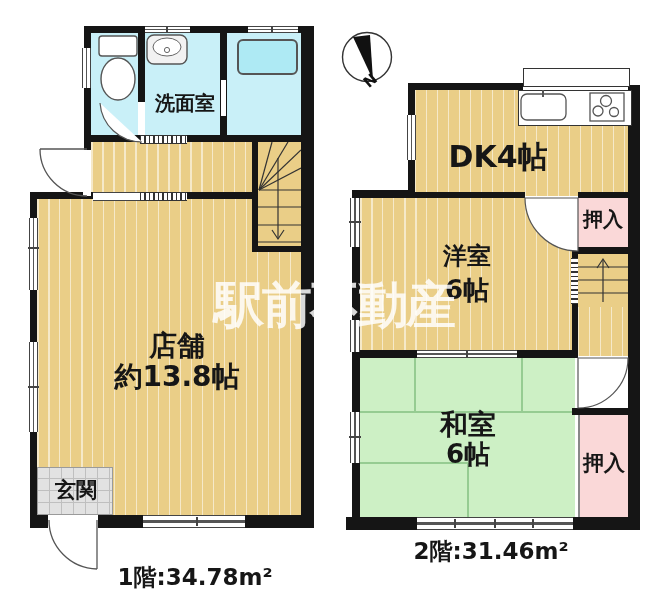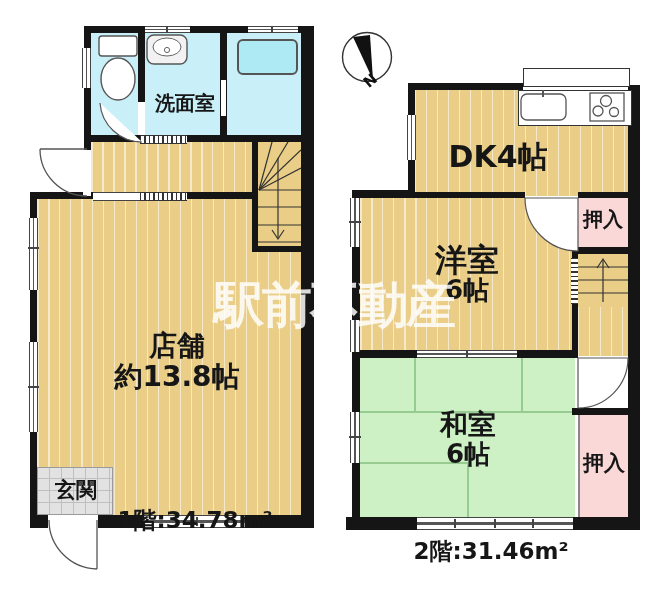--- a/index.html
+++ b/index.html
@@ -128,21 +128,21 @@
       <ellipse cx="21" cy="13" rx="14" ry="9" fill="#fff" stroke="#666" stroke-width="1"></ellipse>
       <circle cx="21" cy="16" r="2.6" fill="#fff" stroke="#666" stroke-width="1"></circle>
     </svg>
 
     <div class="fix" style="left:237px;top:39px;width:57px;height:32px;background:#aeeaf4;border:2px solid #555;border-radius:6px"></div>
 
     <div class="lbl" style="left:141px;top:92px;width:88px;font-size:20px">洗面室</div>
     <div class="lbl" style="left:77px;top:331px;width:200px;font-size:28px">店舗</div>
     <div class="lbl" style="left:77px;top:362px;width:200px;font-size:28px">約13.8帖</div>
     <div class="lbl" style="left:41px;top:479px;width:70px;font-size:21px">玄関</div>
-    <div class="lbl" style="left:95px;top:508px;width:200px;font-size:23px">1階:34.78m²</div>
+    <div class="lbl" style="left:95px;top:565px;width:200px;font-size:23px">1階:34.78m²</div>
   </section>
 
   <section>
 
     <svg class="fix" style="left:341px;top:31px" width="54" height="58" viewBox="0 0 54 58">
       <circle cx="26" cy="26" r="24.5" fill="#fff" stroke="#333" stroke-width="1.4"></circle>
       <polygon points="12,6 29,4 32,49" fill="#111"></polygon>
       <text x="22" y="56" font-size="15" font-weight="bold" fill="#111" transform="rotate(-40 27 49)">N</text>
     </svg>
 
@@ -219,21 +219,21 @@
     <div class="w" style="left:572px;top:408px;width:64px;height:7px"></div>
 
     <div class="w" style="left:346px;top:517px;width:71px;height:13px"></div>
     <div class="w" style="left:573px;top:517px;width:67px;height:13px"></div>
     <div class="winh" style="left:417px;top:517px;width:156px;height:13px"></div>
     <div class="tick" style="left:454px;top:519px;width:2px;height:9px"></div>
     <div class="tick" style="left:494px;top:519px;width:2px;height:9px"></div>
     <div class="tick" style="left:532px;top:519px;width:2px;height:9px"></div>
 
     <div class="lbl" style="left:418px;top:140px;width:160px;font-size:30px">DK4帖</div>
-    <div class="lbl" style="left:387px;top:243px;width:160px;font-size:32px">洋室</div>
+    <div class="lbl" style="left:387px;top:243px;width:160px;font-size:24px">洋室</div>
     <div class="lbl" style="left:387px;top:276px;width:160px;font-size:26px">6帖</div>
     <div class="lbl" style="left:576px;top:208px;width:54px;font-size:20px">押入</div>
     <div class="lbl" style="left:388px;top:410px;width:160px;font-size:28px">和室</div>
     <div class="lbl" style="left:388px;top:440px;width:160px;font-size:26px">6帖</div>
     <div class="lbl" style="left:578px;top:452px;width:52px;font-size:21px">押入</div>
     <div class="lbl" style="left:391px;top:539px;width:200px;font-size:23px">2階:31.46m²</div>
   </section>
 
   <div class="watermark" style="left:214px;top:272px;font-size:50px">駅前不動産</div>
 

